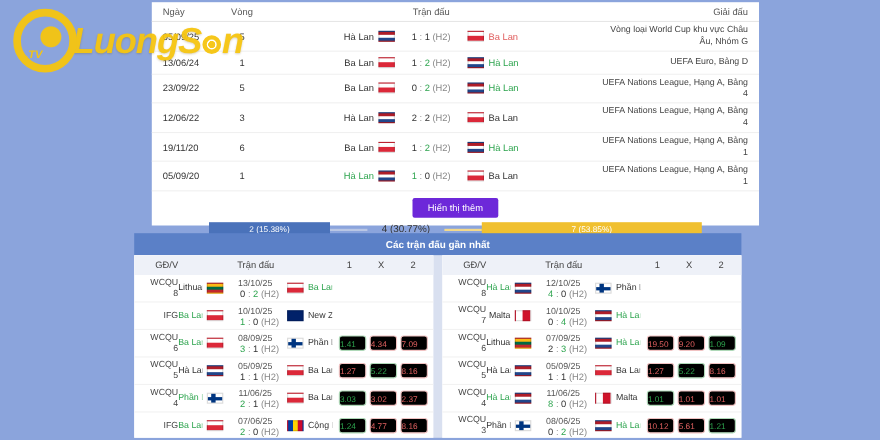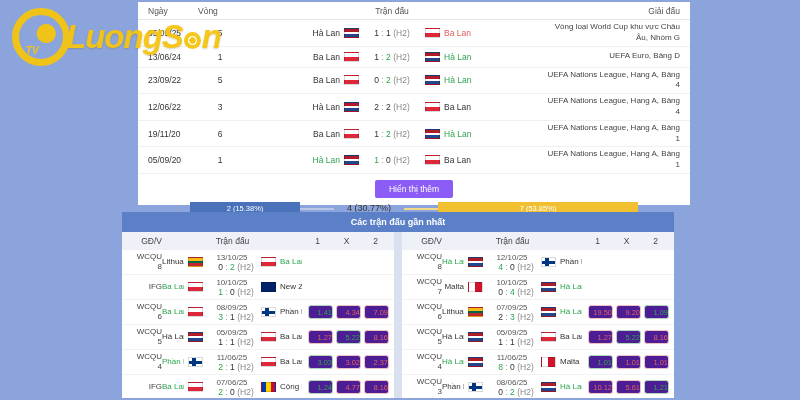--- a/index.html
+++ b/index.html
@@ -6,33 +6,33 @@
   html,body { margin:0; padding:0; }
   body {
     width:800px; height:400px; position:relative; overflow:hidden;
     background:#8ba4dc;
     font-family:"Liberation Sans", sans-serif;
     color:#333;
   }
   
   .top-panel { position:absolute; left:122px; top:2px; width:552px; height:203px; background:#fff;margin-left:16px; }
   .h2h-head { display:flex; padding:4px 10px 3px; font-size:8.5px; color:#555; border-bottom:1px solid #e6e6e6; }
-  .hh-date{width:50px} .hh-round{width:44px;}
+  .hh-date{width:50px} .hh-round{width:44px;text-align:center}
   .hh-match{flex:1;text-align:center} .hh-tourn{width:138px;text-align:right}
   .h2h-row { display:flex; align-items:center; padding:2px 10px; border-bottom:1px solid #f0f0f0; min-height:21px; }
   .c-date{width:50px;font-size:8.5px} .c-round{width:44px;text-align:center;font-size:8.5px}
   .c-match{flex:1;display:flex;align-items:center;font-size:8.5px}
   .team{white-space:nowrap} .team.home{flex:1;text-align:right} .team.away{flex:1;text-align:left}
   .team.win{color:#2da44e} .team.red{color:#e05c5c}
   .flag{width:15px;height:10px;border:1px solid rgba(0,0,0,.15);display:inline-block;margin:0 4px;flex:none}
   .score{width:58px;text-align:center;flex:none;white-space:nowrap}
   .score .win{color:#2da44e} .score .sep{color:#999} .score .suffix{color:#888}
   .c-tourn{width:138px;text-align:right;font-size:8px;color:#444;line-height:1.35}
   .btn-row{display:flex;justify-content:center;margin-top:6px}
-  .show-more{background:#8b5cf6;color:#fff;font-size:8.5px;border:none;border-radius:2px;padding:4px 14px;cursor:pointer;font-family:inherit}
+  .show-more{background:#6d28d9;color:#fff;font-size:8.5px;border:none;border-radius:2px;padding:4px 14px;cursor:pointer;font-family:inherit}
   .total-label{text-align:center;font-size:8px;font-weight:bold;color:#333;margin-top:4px}
   .bar-flex{display:flex;align-items:flex-start;padding:0 52px;margin-top:4px}
   .bar-col{display:flex;flex-direction:column;align-items:center}
   .bar-col.left{width:110px} .bar-col.right{width:200px} .bar-col.mid{min-width:70px}
   .bar-seg{height:13px;width:100%;color:#fff;font-size:7.5px;display:flex;align-items:center;justify-content:center;white-space:nowrap}
   .bar-seg.blue{background:#4a72ba} .bar-seg.yellow{background:#f0c030}
   .bar-mid-val{font-size:9px;line-height:13px;color:#333;white-space:nowrap}
   .bar-lbl{font-size:7.5px;font-weight:bold;color:#333;margin-top:4px}
   .bar-line{flex:1;height:2px;margin-top:6px}
   .bar-line.b{background:#b9c6e4} .bar-line.y{background:#f3d98a}
@@ -43,21 +43,21 @@
   .rtable{flex:1;background:#fff;display:flex;flex-direction:column;overflow:hidden}
   .recent-head{display:flex;background:#eef1f8;color:#444;font-size:8.5px;padding:4px 4px;align-items:center;flex:none}
   .rh-comp{width:36px;text-align:right} .rh-match{flex:1;text-align:center} .rh-o{width:29px;text-align:center}
   .recent-row{display:flex;align-items:center;border-bottom:1px solid #f2f2f2;min-height:25px;font-size:8.5px;padding:1px 4px}
   .rc-comp{width:36px;text-align:right;color:#444;font-size:8px;line-height:1.25;flex:none}
   .rc-match{flex:1;display:flex;align-items:center;min-width:0}
   .rc-match .team{font-size:8px;line-height:1.2;overflow:hidden}
   .rc-center{width:50px;text-align:center;flex:none}
   .rc-date{font-size:8px;color:#555} .rc-score{font-size:8.5px}
   .odds-wrap{width:88px;flex:none;display:flex;gap:3px;justify-content:flex-end;padding-right:1px}
-  .odd{font-size:7.5px;border-radius:3px;padding:1.5px 0;width:25px;text-align:right;border:1px solid;background:#4c1d95}
+  .odd{font-size:7.5px;border-radius:3px;padding:1.5px 0;width:25px;text-align:left;border:1px solid;background:#000000}
   .odd.g{color:#2da44e;border-color:#afd9b8} .odd.r{color:#e06060;border-color:#f1c2c2}
   
   .flag.nl{background:linear-gradient(to bottom,#AE1C28 0 33%,#fff 33% 66%,#21468B 66% 100%)}
   .flag.pl{background:linear-gradient(to bottom,#fff 0 45%,#DC2839 45% 100%)}
   .flag.lt{background:linear-gradient(to bottom,#FDB913 0 33%,#006A44 33% 66%,#C1272D 66% 100%)}
   .flag.nz{background:#012169}
   .flag.fi{background-color:#fff;background-image:linear-gradient(#003580,#003580),linear-gradient(#003580,#003580);background-size:100% 3px,4px 100%;background-position:0 3px,3px 0;background-repeat:no-repeat}
   .flag.md{background:linear-gradient(to right,#003DA5 0 33%,#FFD200 33% 66%,#CC092F 66% 100%)}
   .flag.mt{background:linear-gradient(to right,#fff 0 50%,#CF142B 50% 100%)}
   

